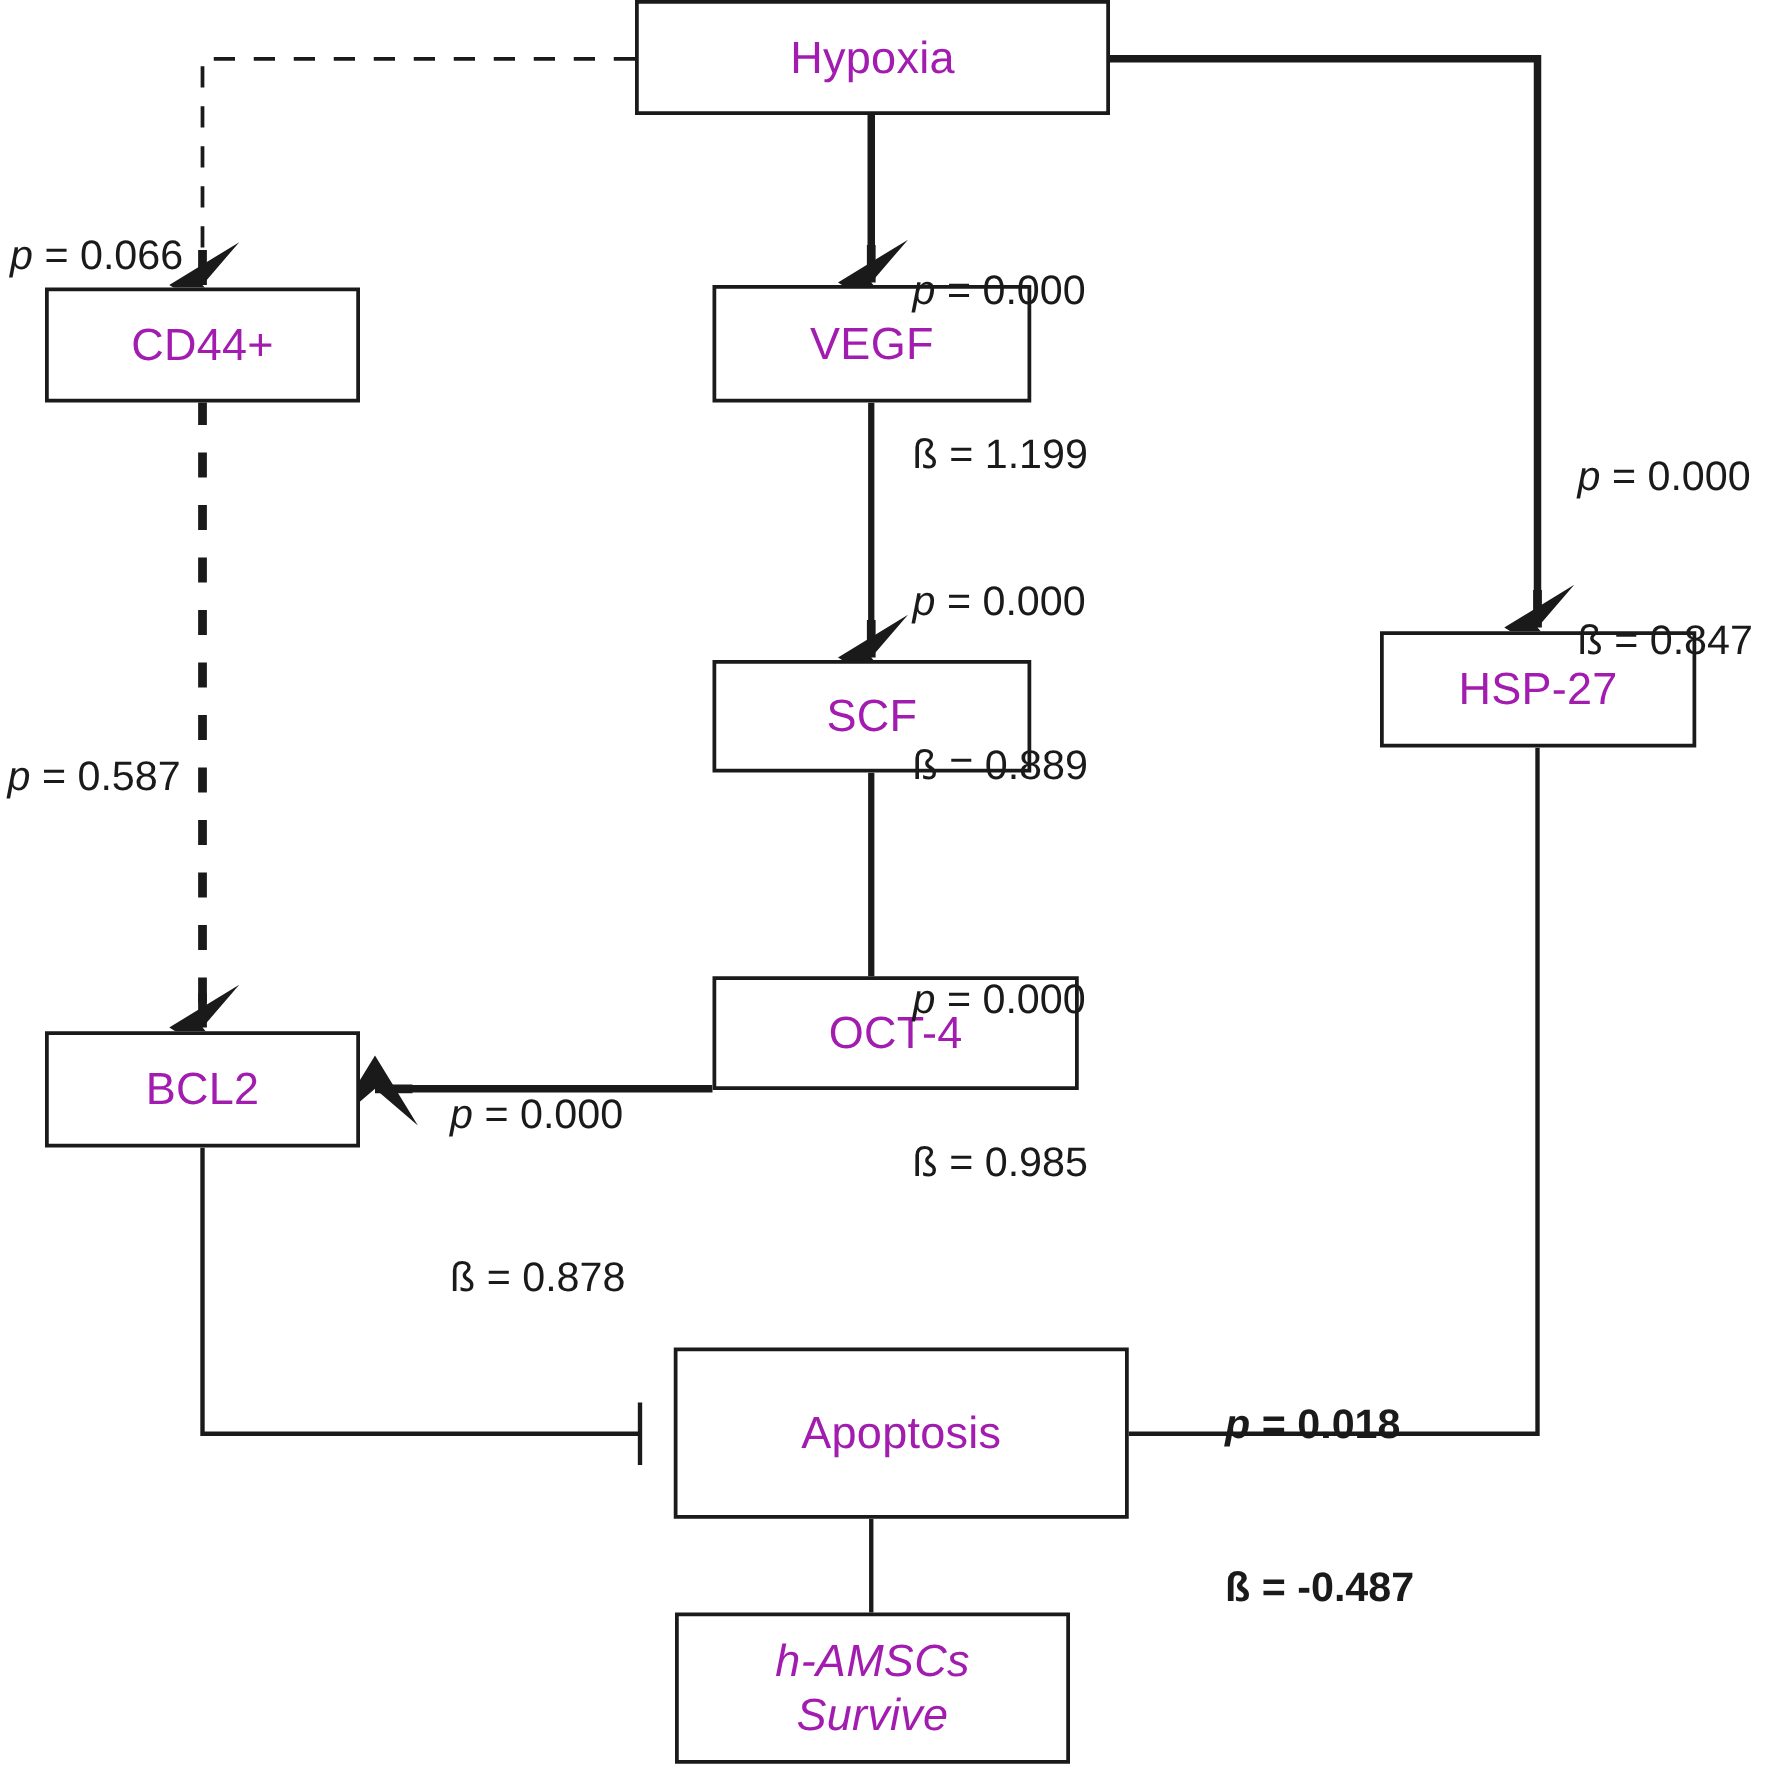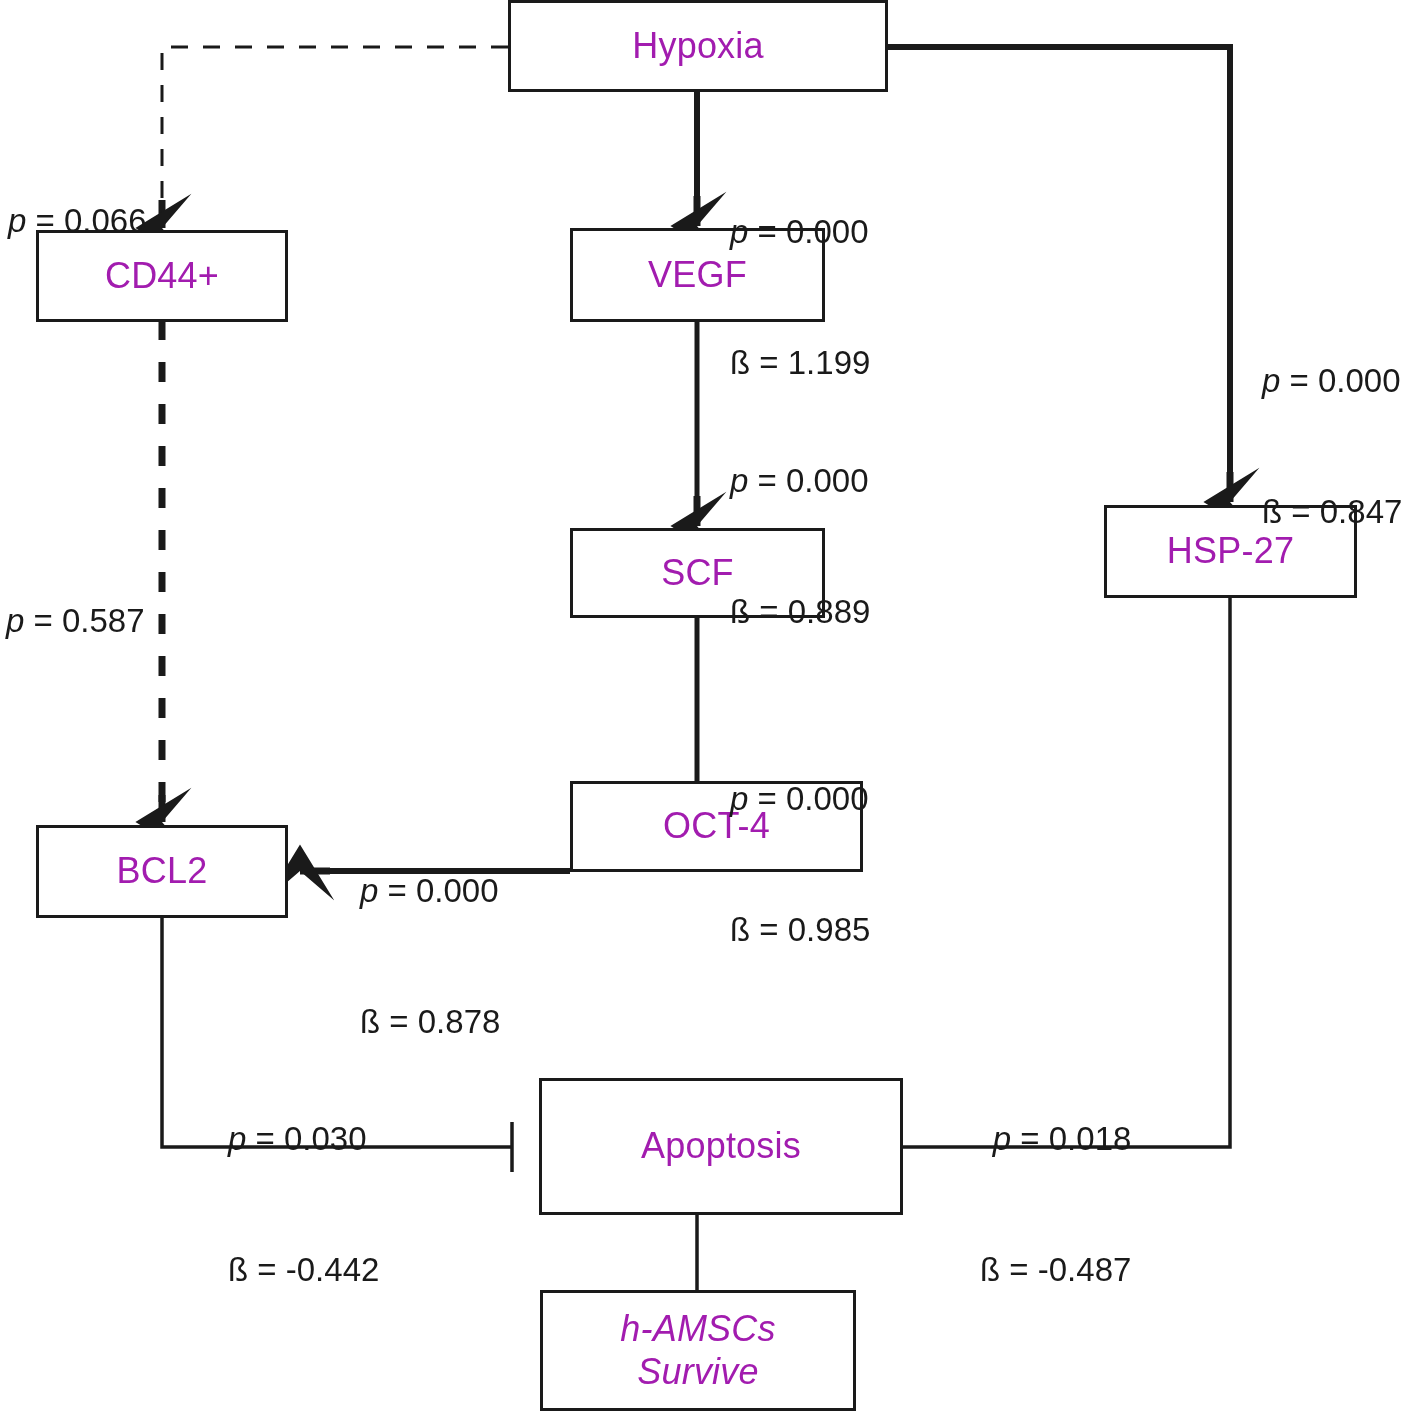--- a/index.html
+++ b/index.html
@@ -160,21 +160,21 @@
 
   <div class="node-box" style="left:539px; top:1078px; width:364px; height:137px;">
     <span class="node-label">Apoptosis</span>
   </div>
 
   <div class="node-box italic-label" style="left:540px; top:1290px; width:316px; height:121px;">
     <span class="node-label">h-AMSCs
 Survive</span>
   </div>
 
-  <div class="edge-label" style="left:8px; top:112px; text-align:left;">
+  <div class="edge-label" style="left:8px; top:95px; text-align:left;">
     <span class="pval"><i>p</i> <span>= 0.066</span></span>
   </div>
 
   <div class="edge-label" style="left:730px; top:123px; text-align:left;">
     <span class="pval"><i>p</i> <span>= 0.000</span></span>
     <span class="bval">ß = 1.199</span>
   </div>
 
   <div class="edge-label" style="left:1262px; top:272px; text-align:left;">
     <span class="pval"><i>p</i> <span>= 0.000</span></span>
@@ -193,23 +193,19 @@
   <div class="edge-label" style="left:730px; top:690px; text-align:left;">
     <span class="pval"><i>p</i> <span>= 0.000</span></span>
     <span class="bval">ß = 0.985</span>
   </div>
 
   <div class="edge-label" style="left:360px; top:782px; text-align:left;">
     <span class="pval"><i>p</i> <span>= 0.000</span></span>
     <span class="bval">ß = 0.878</span>
   </div>
 
-  <div class="edge-label" style="left:228px; top:1030px; text-align:left;">
-    <span class="pval"><i>p</i> <span>= 0.030</span></span>
-    <span class="bval">ß = -0.442</span>
-  </div>
-
-  <div class="edge-label" style="left:980px; top:1030px; text-align:right;">
+
+  <div class="edge-label" style="left:980px; top:1030px; text-align:left;font-weight:bold;">
     <span class="pval"><i>p</i> <span>= 0.018</span></span>
     <span class="bval">ß = -0.487</span>
   </div>
 
 </div>
 
 </body></html>

